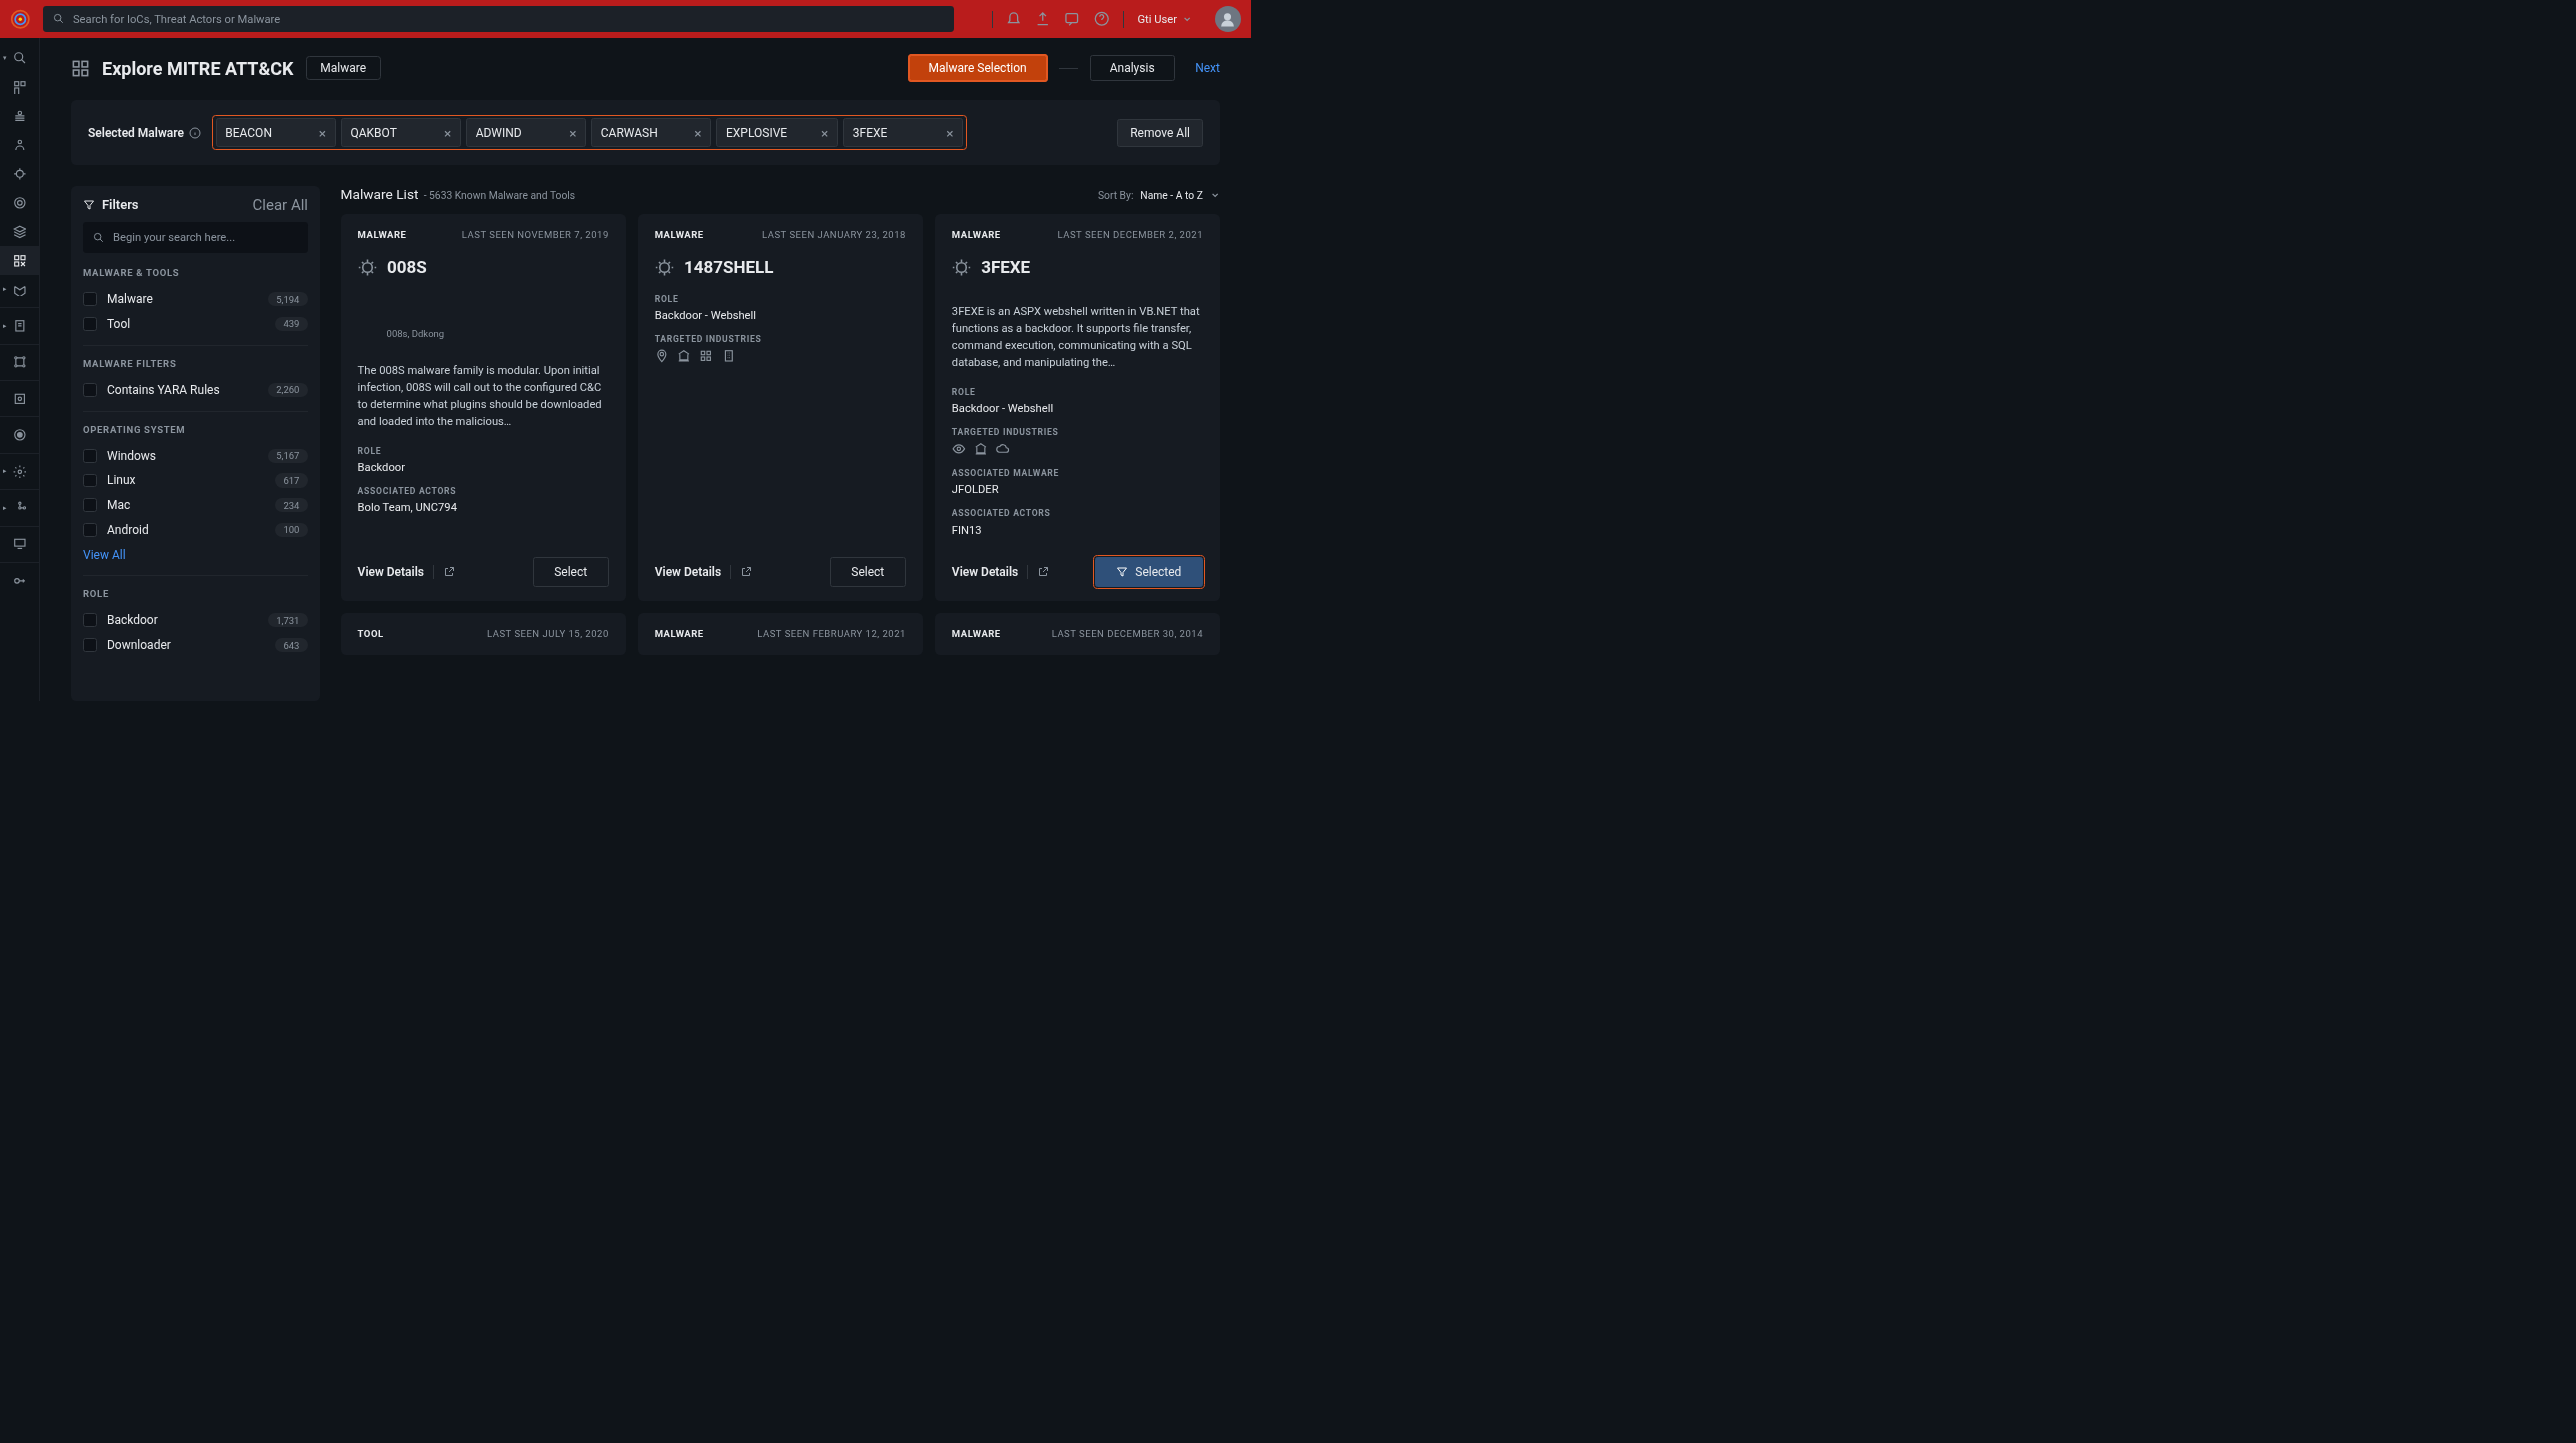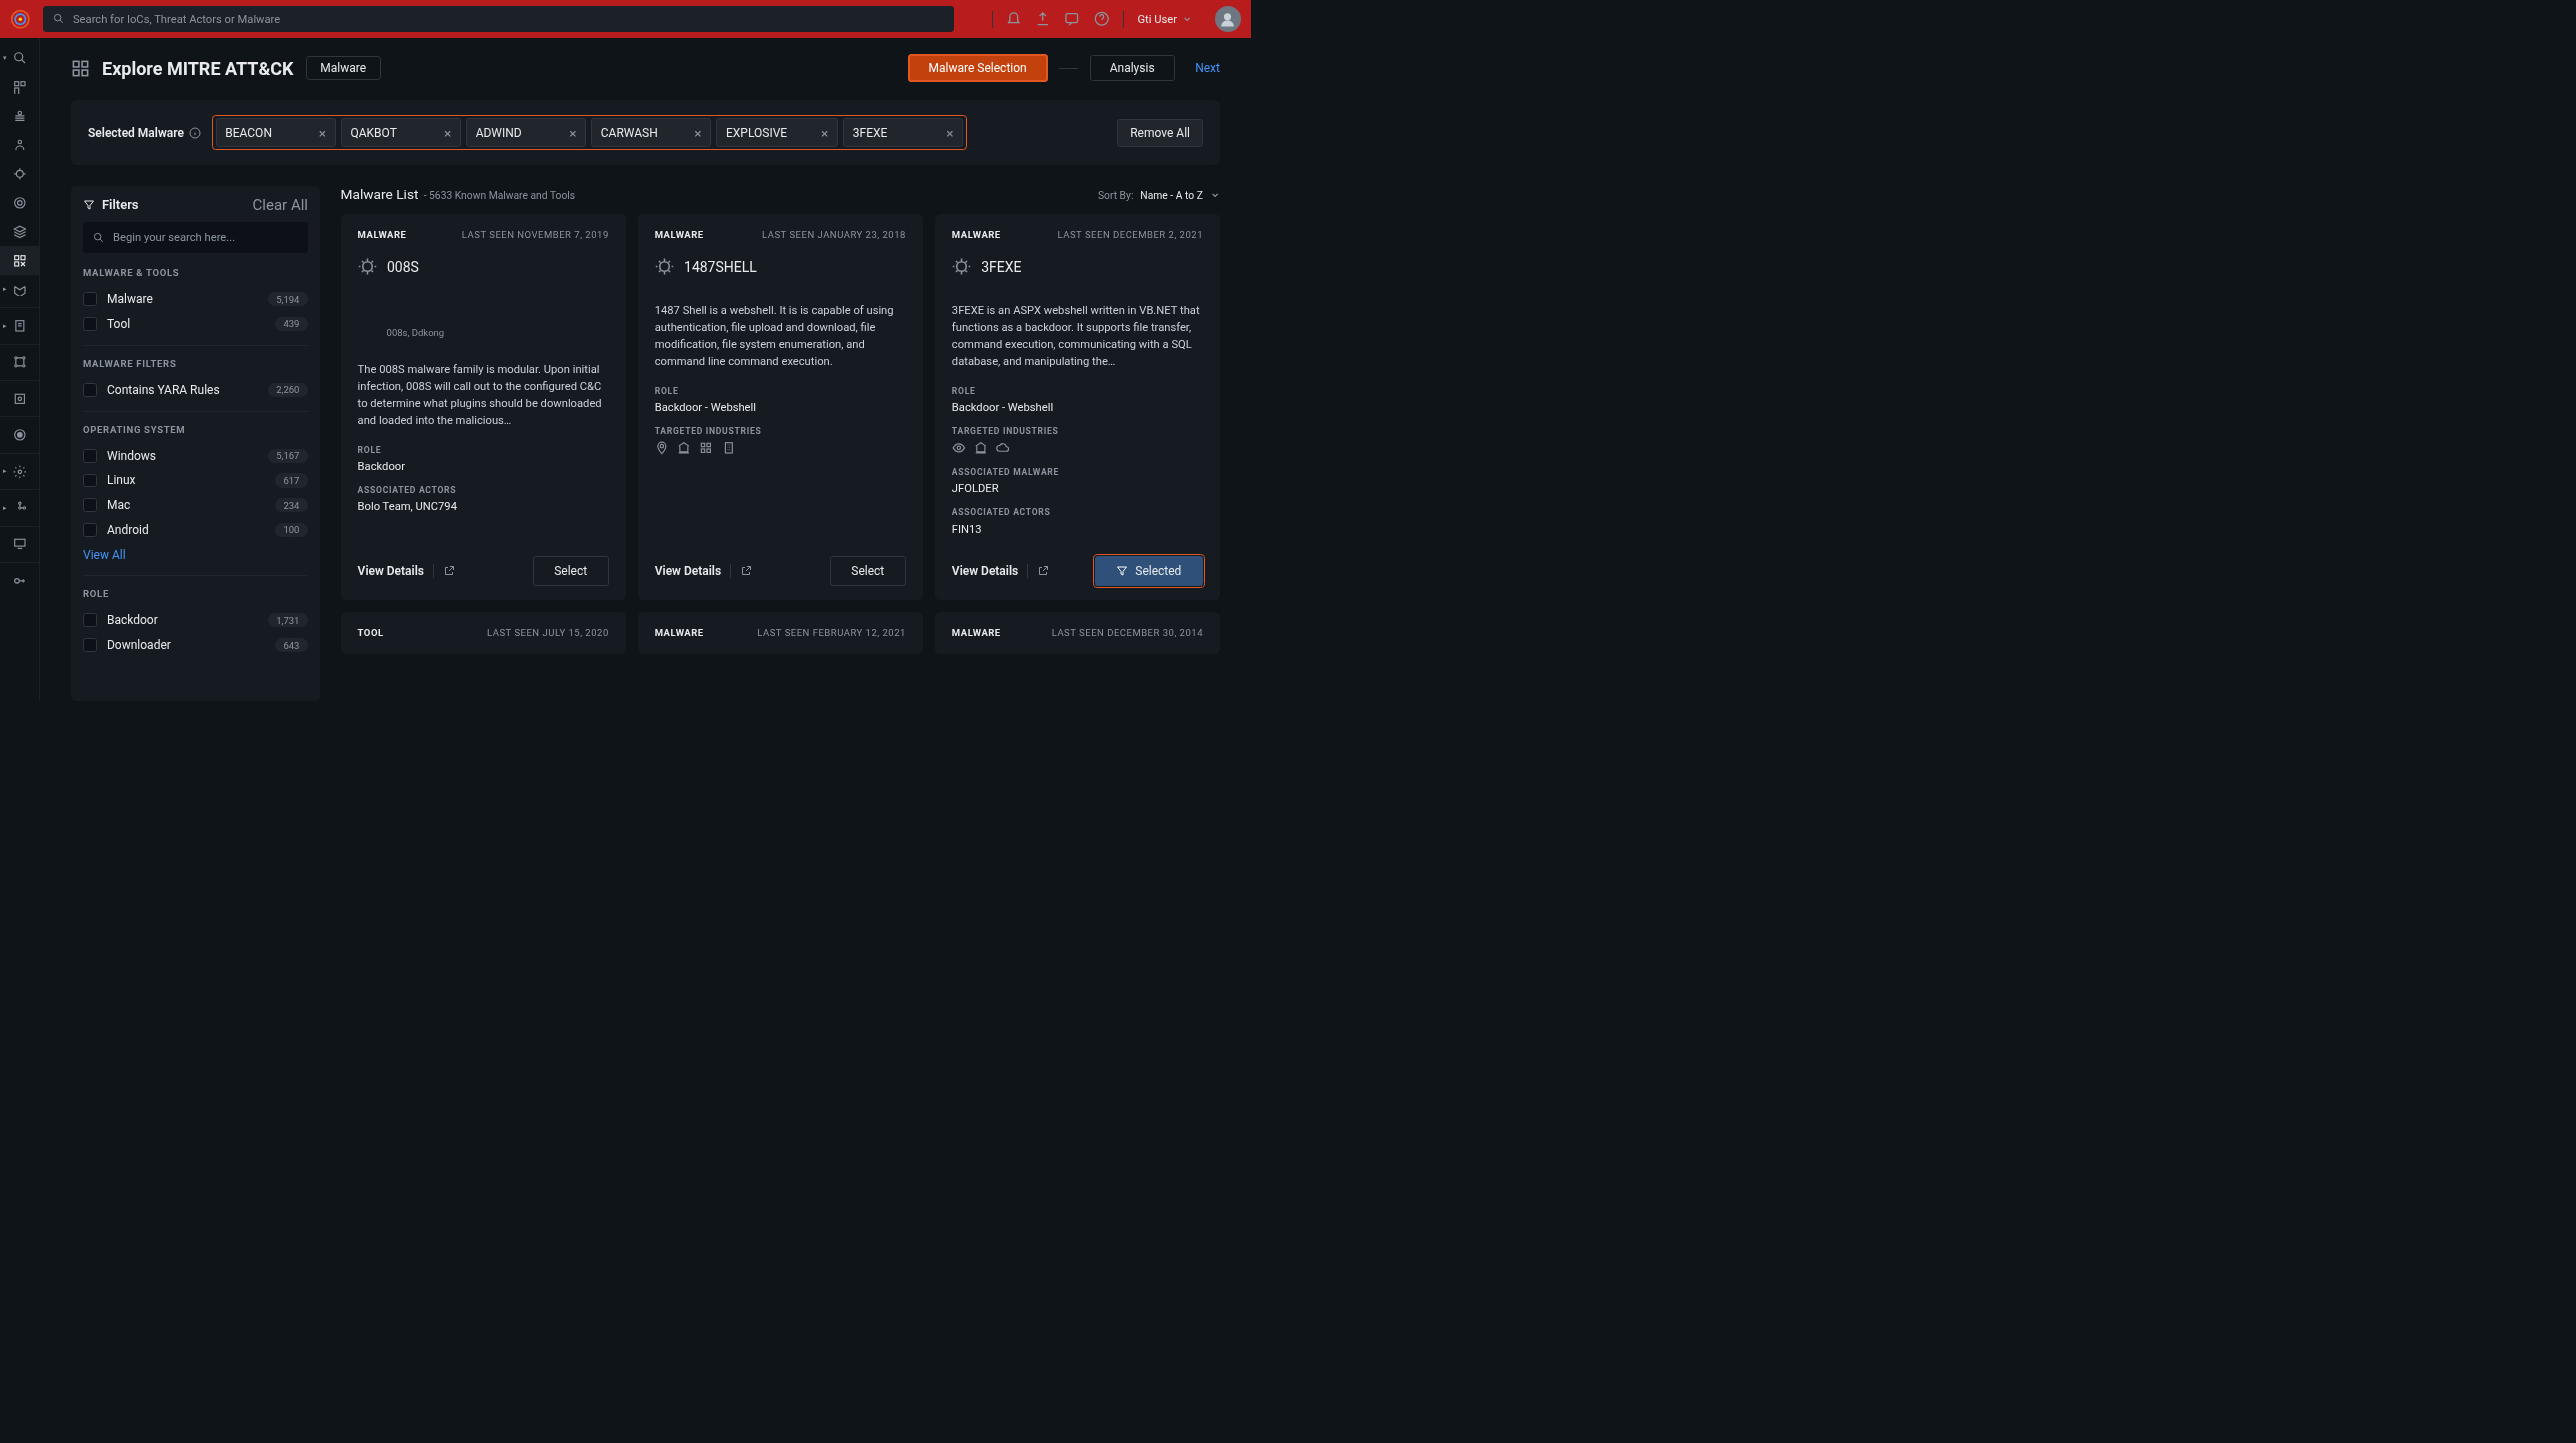--- a/index.html
+++ b/index.html
@@ -102,21 +102,21 @@
 .cards { display: grid; grid-template-columns: repeat(3, 1fr); gap: 12px; overflow-y: auto; padding-bottom: 3.4px; }
 .card {
   background: #161b22; border-radius: 5.2px; padding: 15.5px 17px 13.7px;
   display: flex; flex-direction: column; min-height: 369px;
 }
 .card .top { display: flex; justify-content: space-between; font-size: 9.5px; letter-spacing: 0.5px; margin-bottom: 17px; }
 .card .top .typ { font-weight: 700; }
 .card .top .ls { color: #8b949e; text-transform: uppercase; }
 .card .title-row { display: flex; align-items: center; gap: 10.3px; margin-bottom: 3.4px; }
 .card .title-row .bug { color: #8b949e; }
-.card h3 { font-size: 14px; font-weight: 400; }
+.card h3 { font-size: 17px; font-weight: 700; }
 .card .aliases { font-size: 9.5px; color: #8b949e; margin-bottom: 13.7px; margin-left: 29px; margin-top: 48px; }
 .card .desc { font-size: 11.2px; color: #c9d1d9; line-height: 1.5; margin-bottom: 15.5px; margin-top: 10.3px; }
 .card .meta-label { font-size: 8.6px; letter-spacing: 0.7px; color: #8b949e; text-transform: uppercase; font-weight: 700; margin-bottom: 5.2px; }
 .card .meta-val { font-size: 11.2px; margin-bottom: 12px; }
 .card .ind-icons { display: flex; gap: 8.6px; margin-bottom: 12px; color: #8b949e; font-size: 13.7px; }
 .card .card-foot { margin-top: auto; display: flex; align-items: center; gap: 9px; padding-top: 8.6px; }
 .card .vd { font-size: 12px; font-weight: 600; }
 .card .vsep { width: 0.9px; height: 13.7px; background: #30363d; }
 .card .ext { color: #8b949e; }
 .card .sel-btn { margin-left: auto; border: 0.9px solid #30363d; padding: 6.9px 20.6px; border-radius: 2.6px; font-size: 12px; }
@@ -500,21 +500,20 @@
     <div class="title-row">
       <span class="bug">
                   <svg width="19" height="19" viewBox="0 0 24 24" fill="none" stroke="#8b949e" stroke-width="2">
                     <circle cx="12" cy="12" r="6"></circle>
                     <path d="M12 2v3M12 19v3M3 12H1M23 12h-2M5 5l2 2M17 17l2 2M5 19l2-2M17 7l2-2"></path>
                   </svg>
                 </span>
       <h3>1487SHELL</h3>
     </div>
     <div style="height:13.7px"></div>
-    <div class="desc">1487 Shell is a webshell. It is is capable of using authentication, file upload and download, file modification, file system enumeration, and command line command execution.</div>
     <div class="meta-label">ROLE</div>
     <div class="meta-val">Backdoor - Webshell</div>
               <div class="meta-label">TARGETED INDUSTRIES</div>
       <div class="ind-icons">
                 <svg width="13.7" height="13.7" viewBox="0 0 24 24" fill="none" stroke="#8b949e" stroke-width="2">
                   <circle cx="12" cy="9" r="3"></circle>
                   <path d="M12 2a7 7 0 017 7c0 5-7 13-7 13S5 14 5 9a7 7 0 017-7z"></path>
                 </svg>
                 <svg width="13.7" height="13.7" viewBox="0 0 24 24" fill="none" stroke="#8b949e" stroke-width="2">
                   <path d="M3 9l9-6 9 6M5 9v10h14V9M3 21h18"></path>

